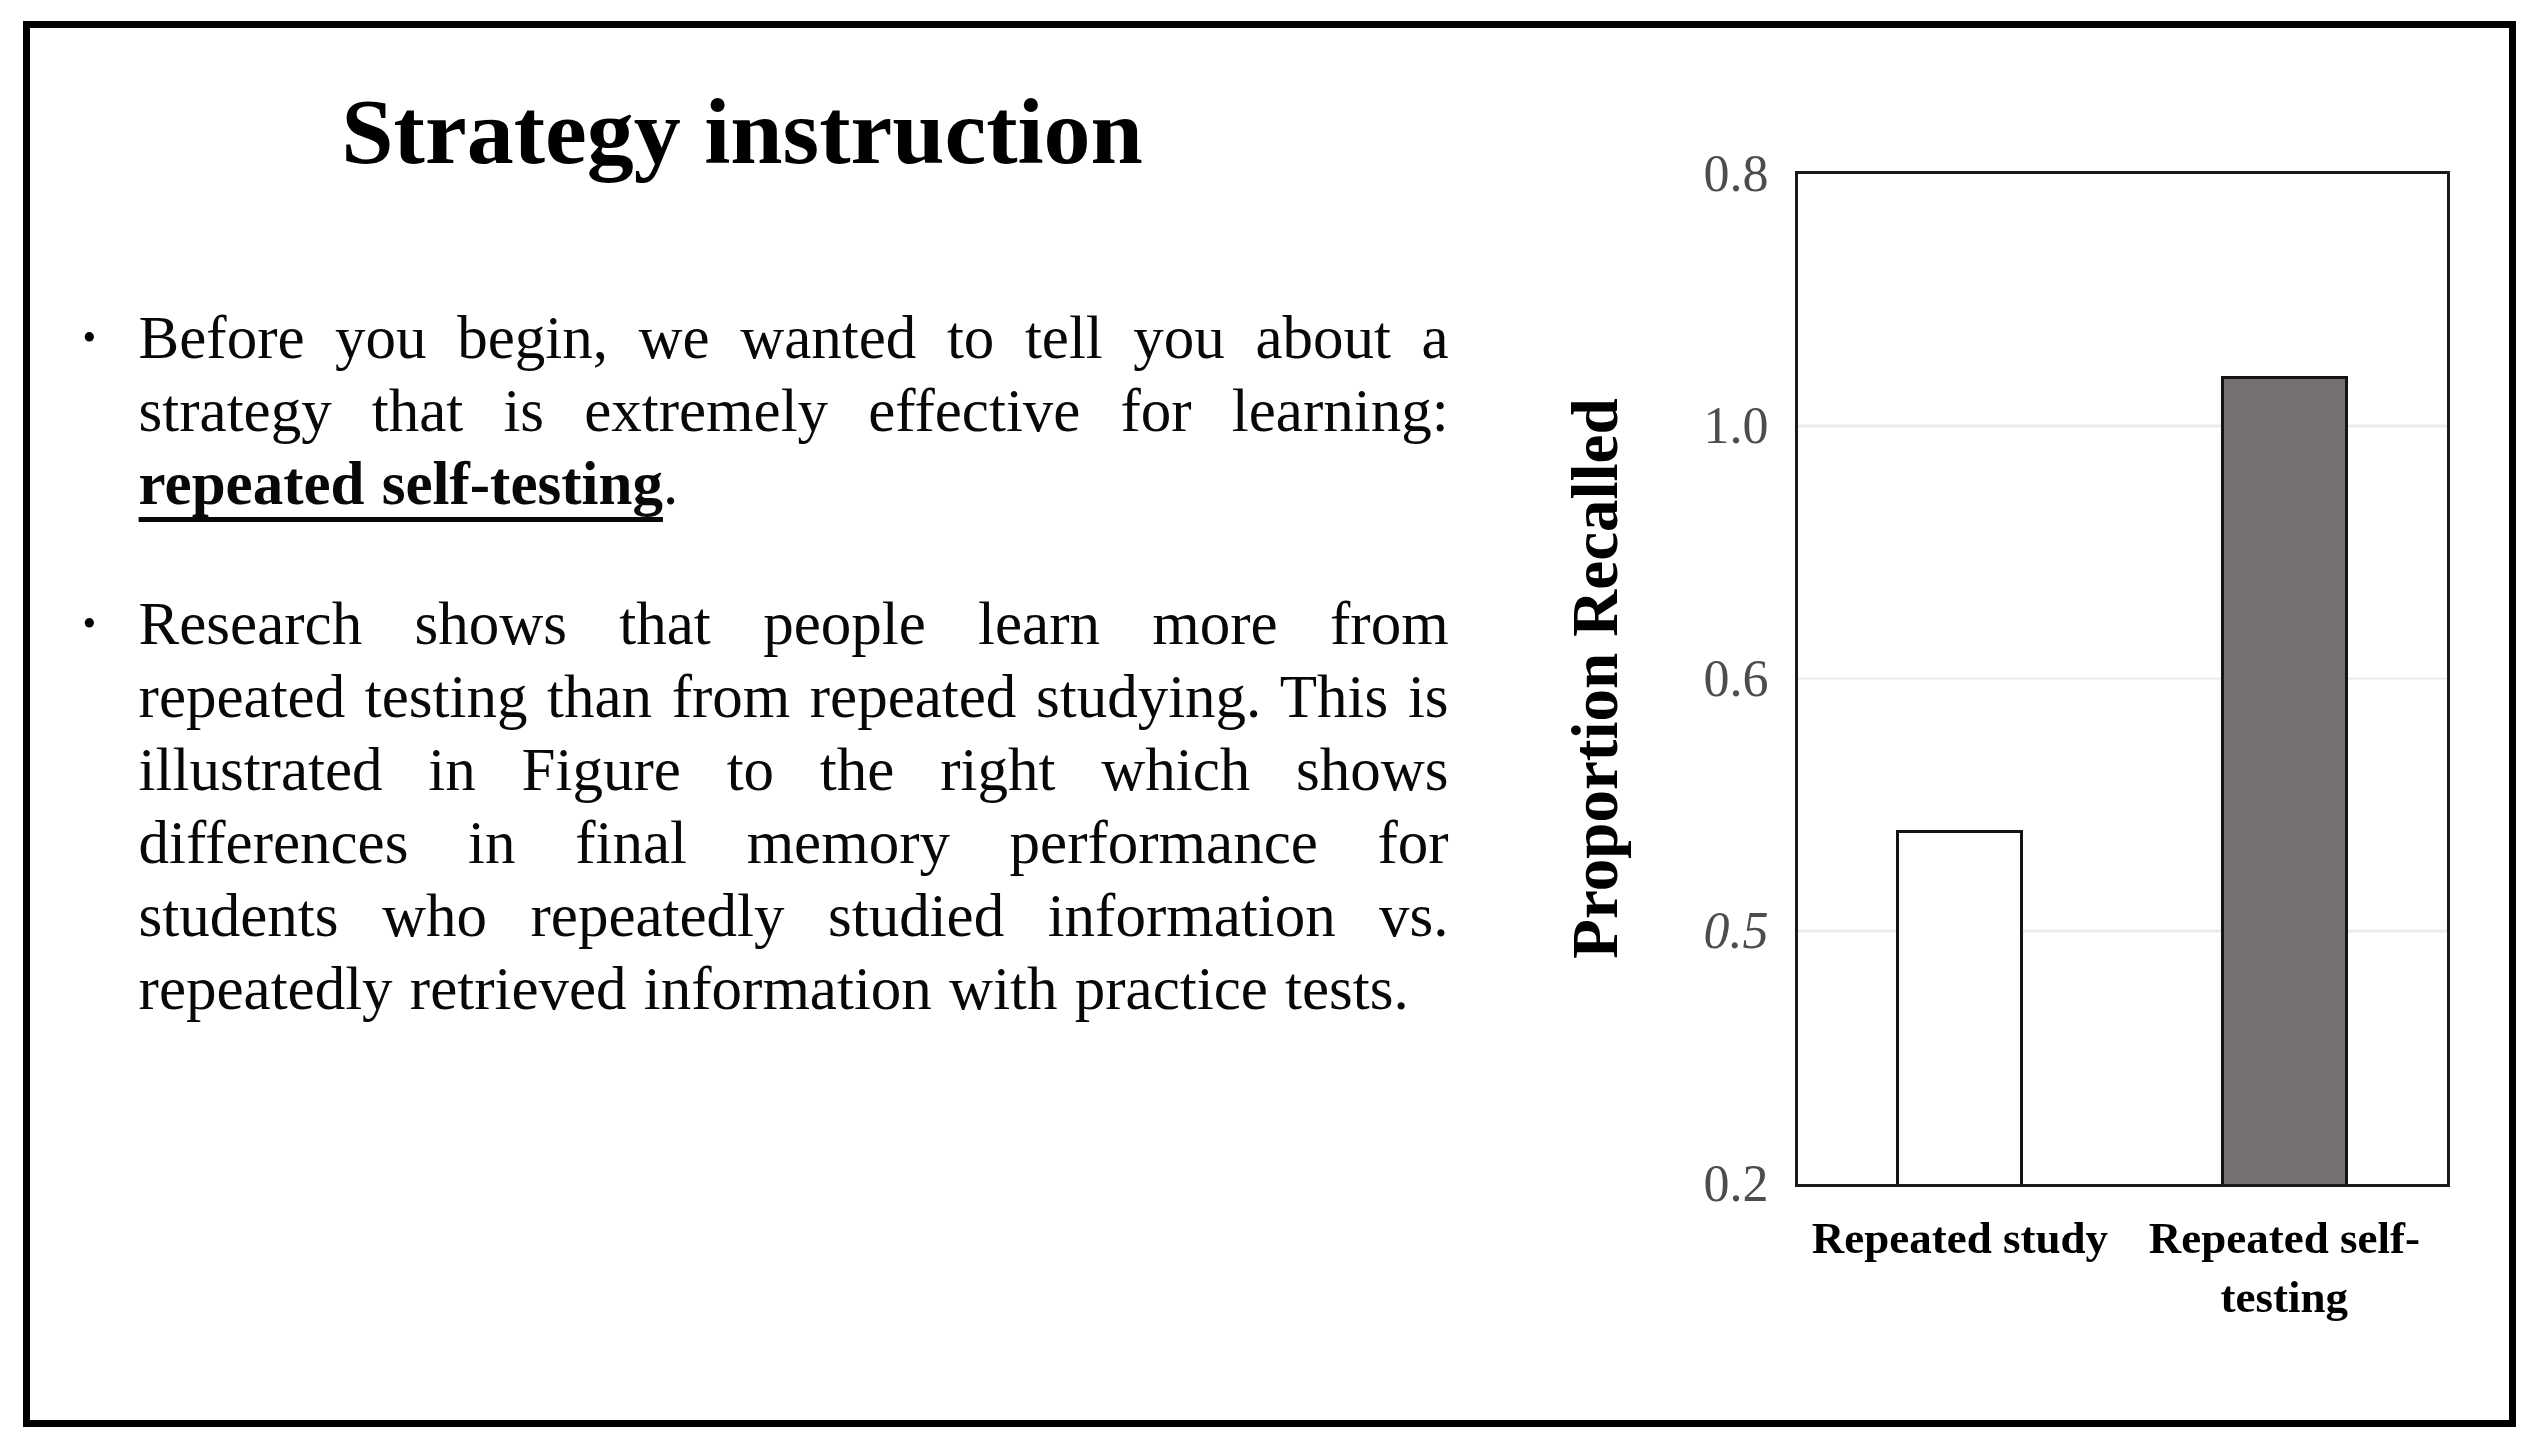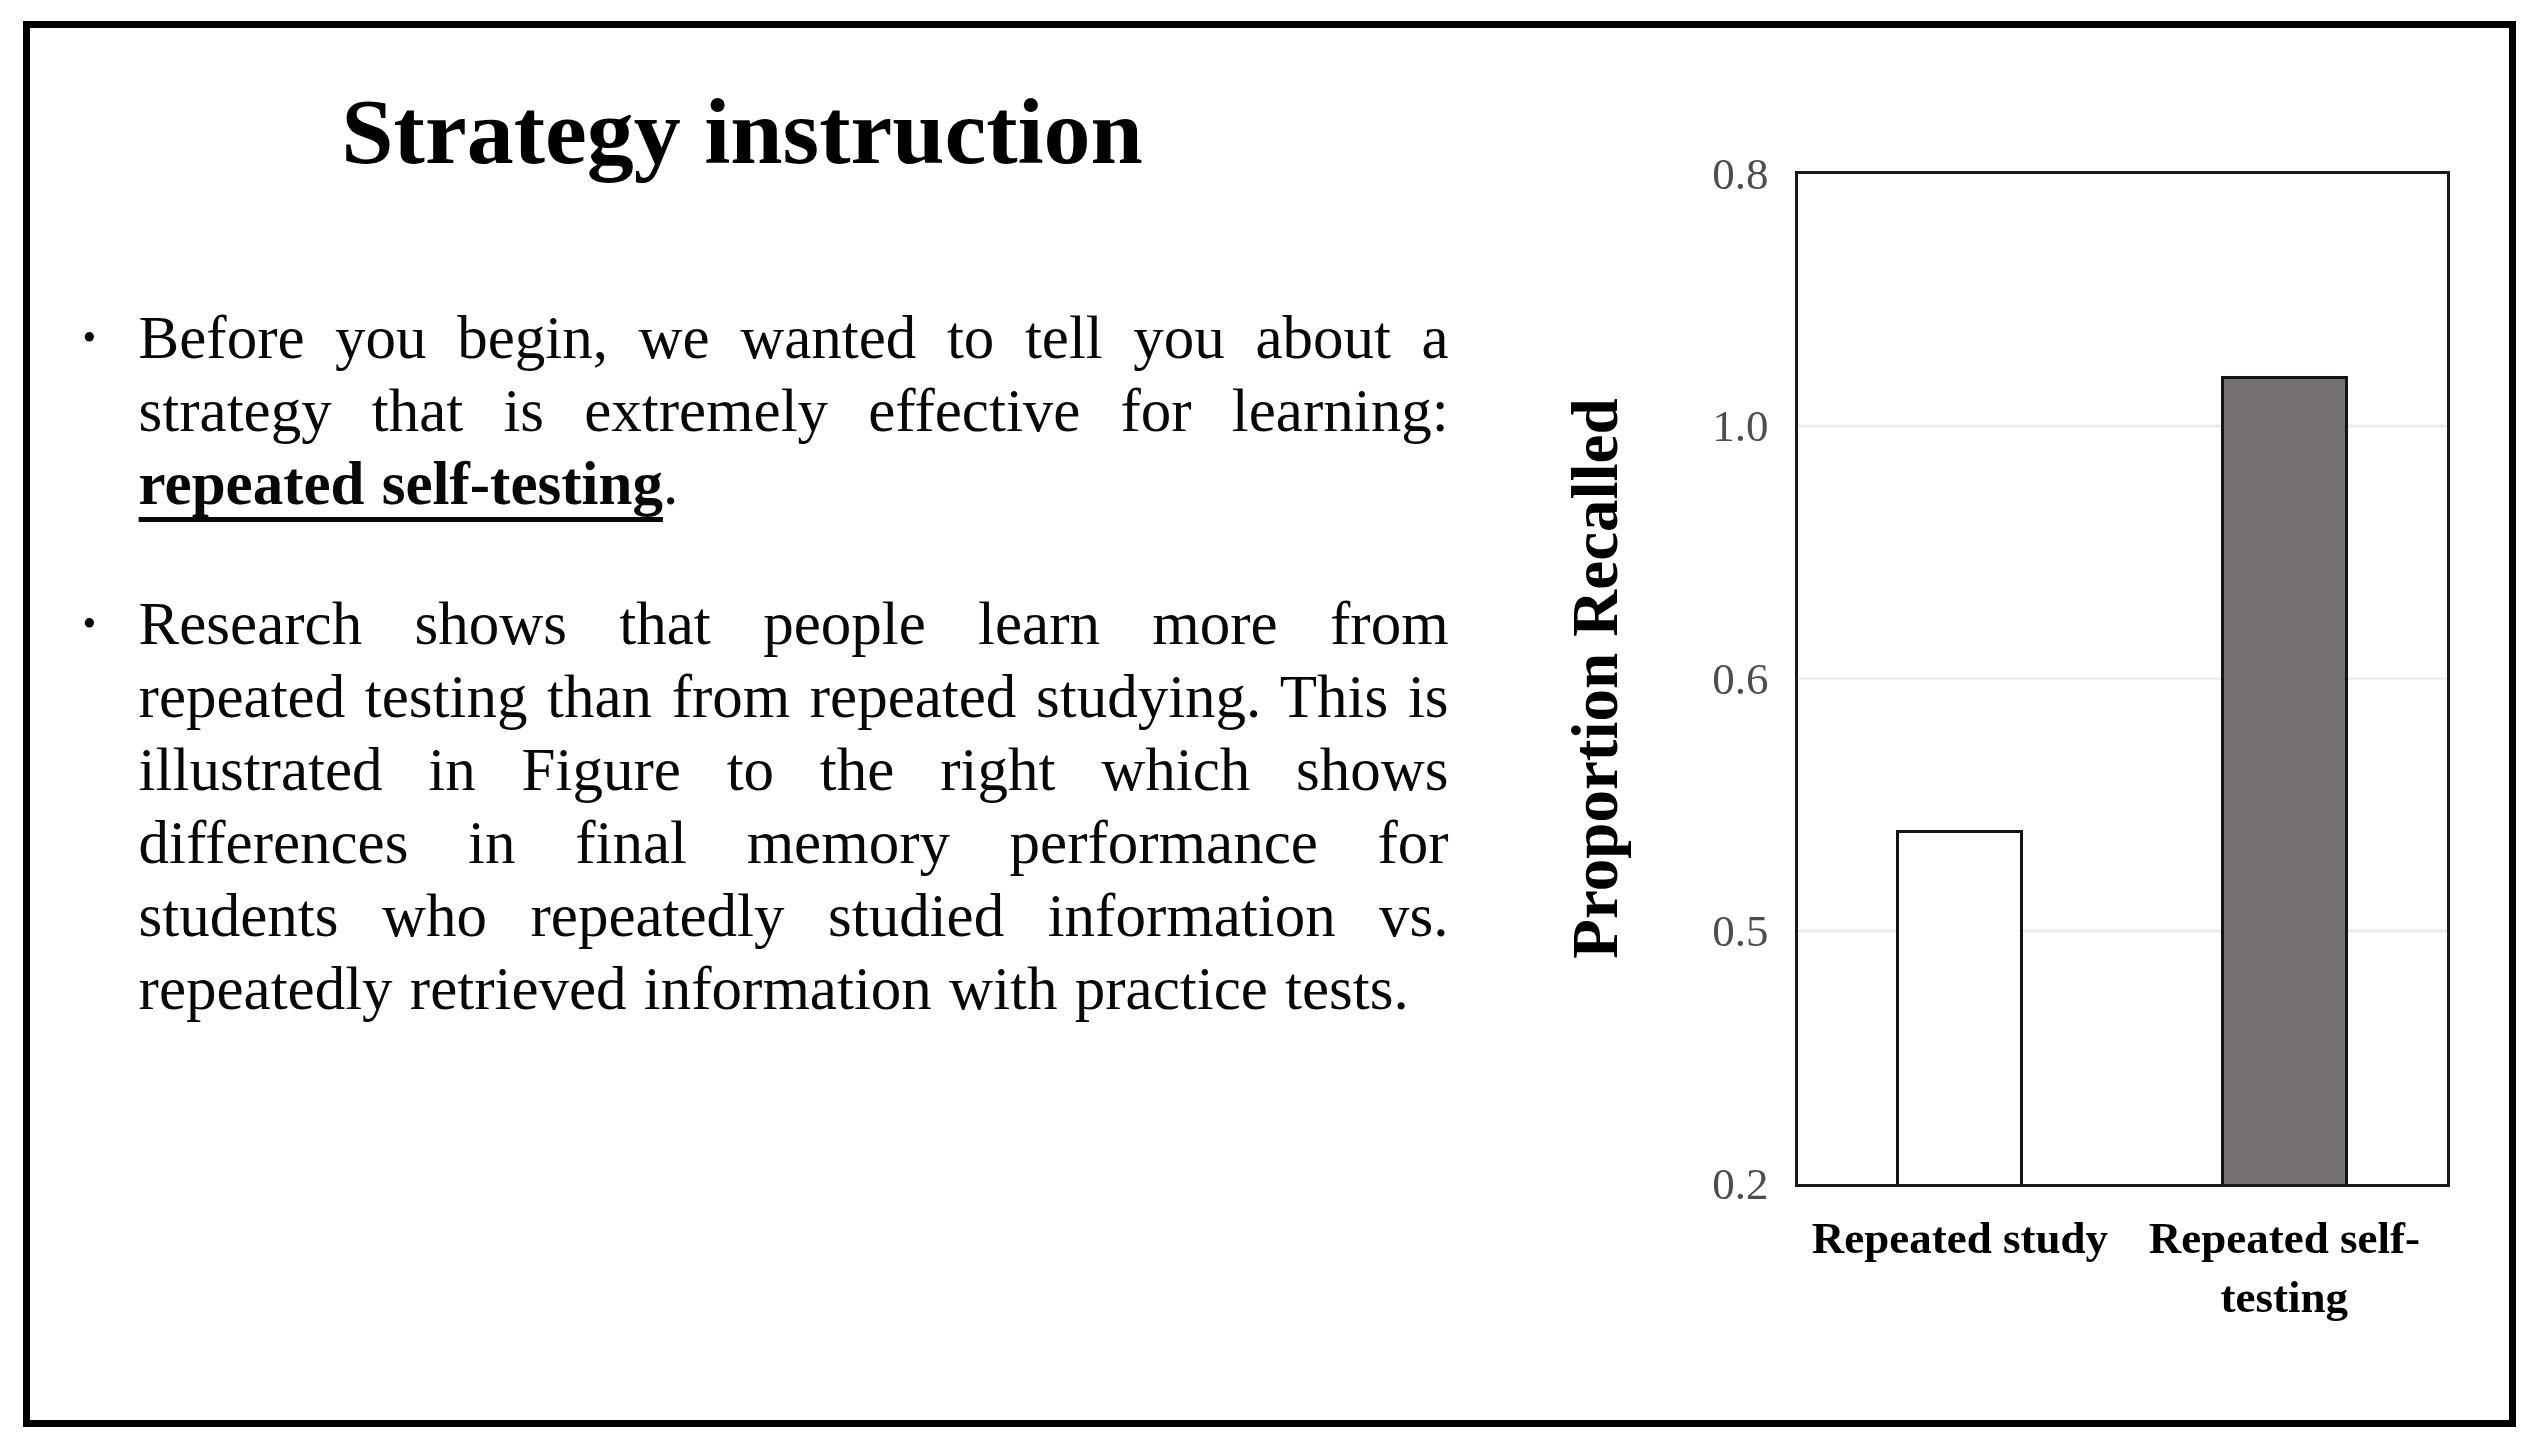--- a/index.html
+++ b/index.html
@@ -37,21 +37,21 @@
   .plot {
     position:absolute; left:0; top:0; width:100%; height:100%;
     border:3.9px solid #1a1a1a; background:#fff;
   }
   .gridline {
     position:absolute; left:0; right:0; height:2.9px; background:#ebebeb;
     transform:translateY(-50%);
   }
   .tick {
     position:absolute; right:calc(100% + 29px); transform:translateY(-50%);
-    font-size:45px; color:#4d4d4d; white-space:nowrap; line-height:1;margin-left:44px;
+    font-size:52px; color:#4d4d4d; white-space:nowrap; line-height:1;margin-left:44px;
   }
   .bar {
     position:absolute; bottom:0; border:3.9px solid #141414; border-bottom:none;
   }
   .cat-label {
     position:absolute; top:calc(100% + 25.5px); transform:translateX(-50%);
     width:48%; text-align:center; font-weight:700; font-size:45px;
     line-height:1.3; color:#000;
   }
   .ylabel-wrap {
@@ -80,21 +80,21 @@
     <div class="ylabel-wrap">
       <div class="ylabel">Proportion Recalled</div>
     </div>
     <div class="plot">
         <div class="tick" style="top: 0%; color: rgb(77, 77, 77);">0.8</div>
         <div class="gridline" style="top: 25%; background: rgb(235, 235, 235);"></div>
         <div class="tick" style="top: 25%; color: rgb(77, 77, 77);">1.0</div>
         <div class="gridline" style="top: 50%; background: rgb(235, 235, 235);"></div>
         <div class="tick" style="top: 50%; color: rgb(77, 77, 77);">0.6</div>
         <div class="gridline" style="top: 75%; background: rgb(235, 235, 235);"></div>
-        <div class="tick" style="top: 75%; color: rgb(77, 77, 77);">0.5</div>
+        <div class="tick" style="top: 75%; color: rgb(77, 77, 77); font-style: italic;">0.5</div>
         <div class="tick" style="top: 100%; color: rgb(77, 77, 77);">0.2</div>
         <div class="bar" style="left: 15.2%; width: 19.6%; height: 35%; background: rgb(255, 255, 255); border-color: rgb(20, 20, 20);"></div>
         <div class="cat-label" style="left: 25%;">Repeated study</div>
         <div class="bar" style="left: 65.2%; width: 19.6%; height: 80%; background: rgb(117, 113, 112); border-color: rgb(20, 20, 20);"></div>
         <div class="cat-label" style="left: 75%;">Repeated self-testing</div>
       </div>
   </div>
 
 </div>
 

